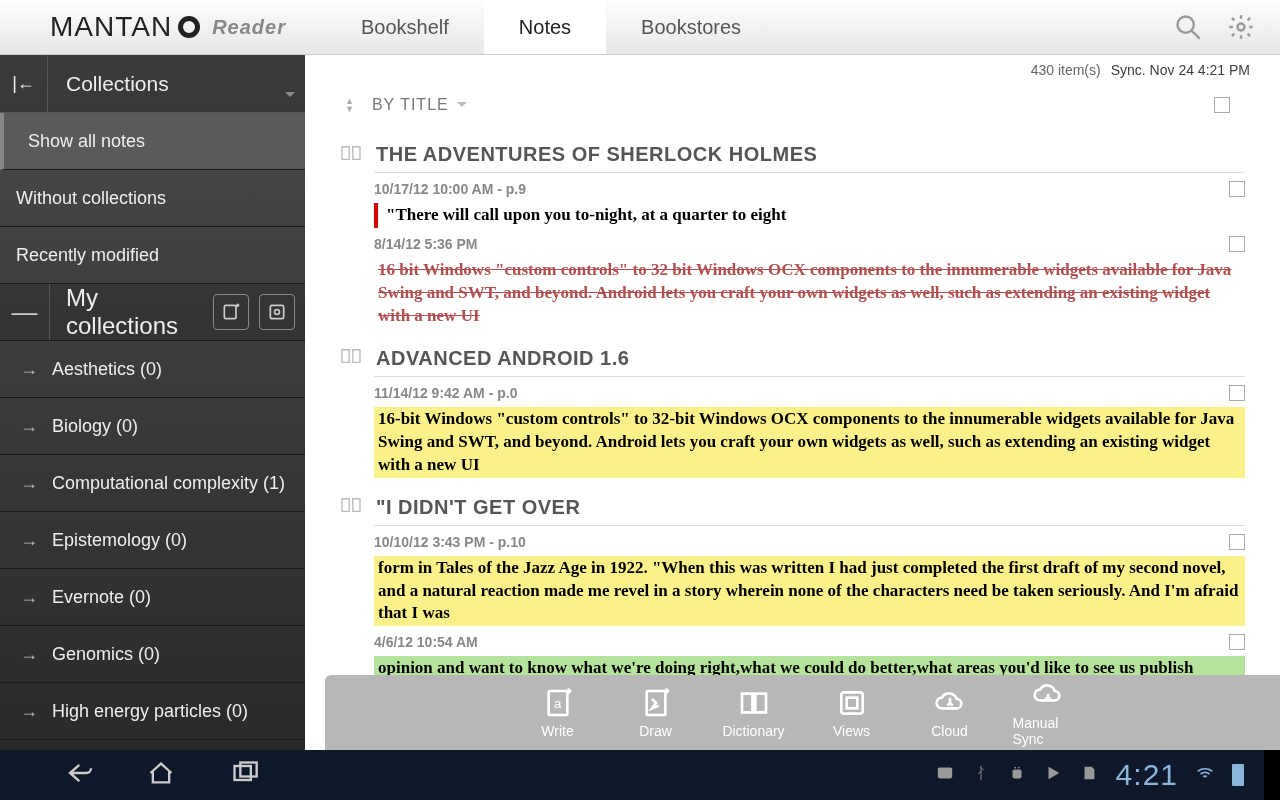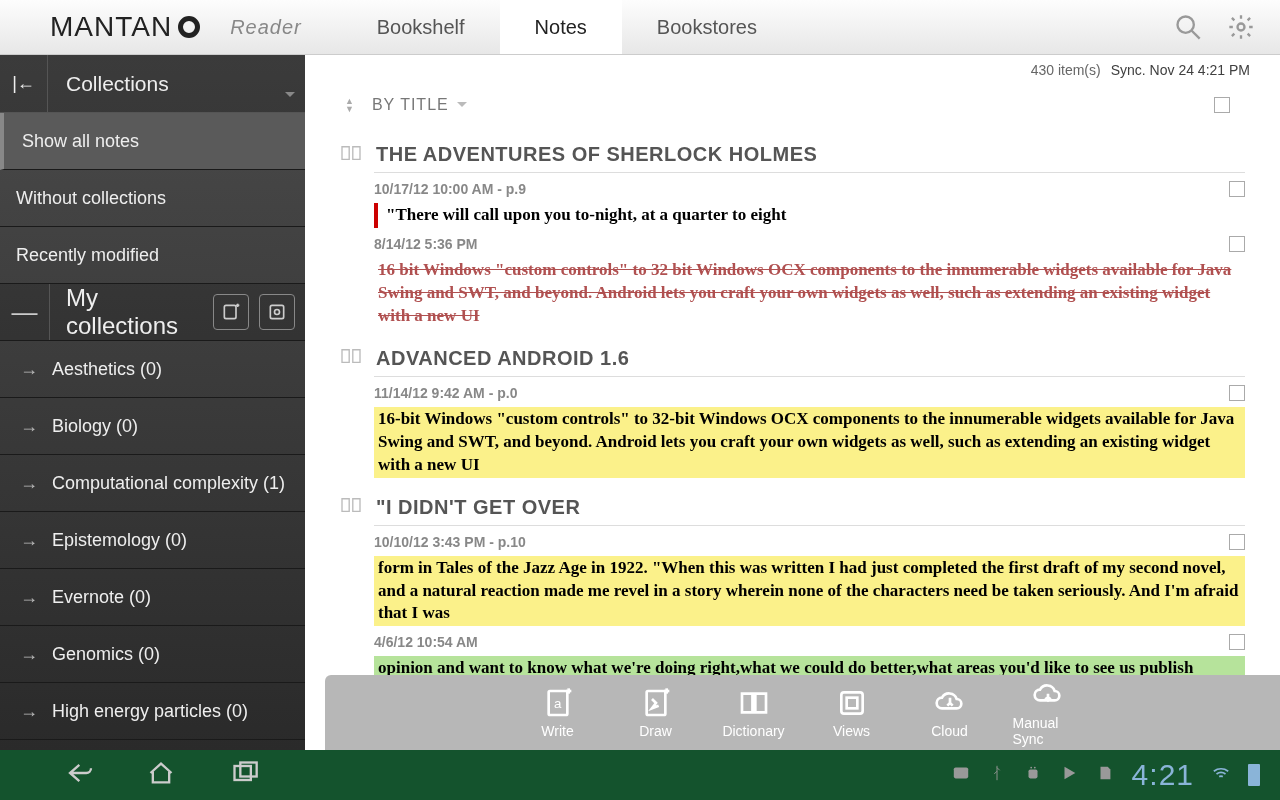--- a/index.html
+++ b/index.html
@@ -2,37 +2,37 @@
 <html><head>
 <meta charset="utf-8">
 <style>
 * { margin:0; padding:0; box-sizing:border-box; font-family: "Helvetica Neue", Arial, sans-serif; }
 html,body { width:1280px; height:800px; overflow:hidden; background:#000; }
 
 
 .header { position:absolute; top:0; left:0; right:0; height:55px; background:linear-gradient(#fdfdfd,#e7e7e7); display:flex; align-items:center; border-bottom:1px solid #ccc;}
 .logo { margin-left:50px; display:flex; align-items:center; font-size:28px; letter-spacing:1px; font-weight:300; color:#222;}
 .logo .ring { display:inline-block; width:22px; height:22px; border:5px solid #222; border-radius:50%; margin:0 6px;}
-.logo .reader { font-size:20px; color:#888; font-weight:400; margin-left:24px; font-style:italic;}
+.logo .reader { font-size:20px; color:#888; font-weight:700; margin-left:6px; font-style:italic;}
 .tabs { display:flex; margin-left:40px; height:100%; align-items:flex-end;}
 .tab { padding:15px 35px; height:100%; display:flex; align-items:center; font-size:20px; color:#555; position:relative; cursor:pointer;}
 .tab.active { background:#fff; color:#222;}
 .tab.active::before, .tab.active::after { content:""; position:absolute; bottom:0; width:20px; height:55px; }
 .header-icons { margin-left:auto; display:flex; gap:25px; margin-right:25px;}
 .header-icons .hicon { width:28px; height:28px; cursor:pointer; color:#999;}
 .header-icons svg { width:28px; height:28px; stroke:#999; fill:none; stroke-width:2;}
 
 
 .sidebar { position:absolute; left:0; top:55px; bottom:50px; width:305px; background:linear-gradient(#4a4a4a,#2a2a2a); color:#eee; overflow:hidden;}
 .sidebar-header { height:58px; display:flex; align-items:center; border-bottom:1px solid #555; background:rgba(0,0,0,0.2);}
 .collapse-btn { width:48px; height:100%; display:flex; align-items:center; justify-content:center; border-right:1px solid #555; cursor:pointer; font-size:18px;}
 .sidebar-title { padding-left:18px; font-size:21px; font-weight:300; flex:1; position:relative;}
 .sidebar-title::after{ content:""; position:absolute; right:10px; bottom:-6px; border:5px solid transparent; border-top-color:#888;}
 .side-item { height:57px; display:flex; align-items:center; padding-left:16px; font-size:18px; color:#eee; border-bottom:1px solid #1a1a1a; cursor:pointer;}
-.side-item.selected { background:#5a5a5a; border-left:4px solid #888; padding-left:18px;}
+.side-item.selected { background:#5a5a5a; border-left:4px solid #888; padding-left:24px;}
 .mycoll { height:57px; display:flex; align-items:center; border-bottom:1px solid #1a1a1a; background:rgba(0,0,0,0.15);}
 .mycoll .minus { width:50px; text-align:center; font-size:26px; color:#ccc; border-right:1px solid #555; height:100%; display:flex; align-items:center; justify-content:center;}
 .mycoll .label { flex:1; padding-left:16px; font-size:24px; font-weight:400;}
 .mycoll .ibtn { width:36px; height:36px; border:1px solid #888; border-radius:4px; margin-right:10px; display:flex; align-items:center; justify-content:center; cursor:pointer;}
 .mycoll .ibtn svg { width:20px; height:20px; stroke:#ccc; fill:none; stroke-width:2;}
 .coll-item { height:57px; display:flex; align-items:center; padding-left:20px; font-size:18px; color:#eee; border-bottom:1px solid #1a1a1a; cursor:pointer; gap:14px;}
 .coll-item .arr { font-size:18px; color:#bbb;}
 
 
 .main { position:absolute; left:305px; right:0; top:55px; bottom:50px; background:#fff; overflow:hidden;}
@@ -57,21 +57,21 @@
 .note .body.strike { text-decoration:line-through; color:#b05050;}
 .note .body.hl-yellow { background:#fbf18a;}
 .note .body.hl-green { background:#b6e39b;}
 
 
 .toolbar { position:absolute; left:325px; right:0; bottom:50px; height:75px; background:#b7b7b7; display:flex; align-items:center; justify-content:center; gap:28px; border-top-left-radius:6px;}
 .tbtn { display:flex; flex-direction:column; align-items:center; gap:4px; color:#fff; font-size:14px; cursor:pointer; width:70px;}
 .tbtn svg { width:32px; height:32px; stroke:#fff; fill:none; stroke-width:2;}
 
 
-.sysbar { position:absolute; bottom:0; left:0; right:0; height:50px; background:#14532d; display:flex; align-items:center; padding:0 20px; color:#8ab4d8;}
+.sysbar { position:absolute; bottom:0; left:0; right:16px; height:50px; background:#0f172a; display:flex; align-items:center; padding:0 20px; color:#8ab4d8;}
 .sysbar .nav { display:flex; gap:50px; margin-left:40px;}
 .sysbar .nav svg { width:34px; height:28px; stroke:#ccc; fill:none; stroke-width:2;}
 .sysbar .tray { margin-left:auto; display:flex; align-items:center; gap:18px;}
 .sysbar .tray svg { width:18px; height:18px; fill:#999;}
 .sysbar .clock { font-size:30px; color:#8ab4d8; font-weight:200; letter-spacing:1px; font-family:sans-serif;}
 .sysbar .wifi, .sysbar .batt { color:#8ab4d8;}
 .sysbar .batt { width:12px; height:22px; background:#8ab4d8; border-radius:1px;}
 </style>
 </head>
 <body>

